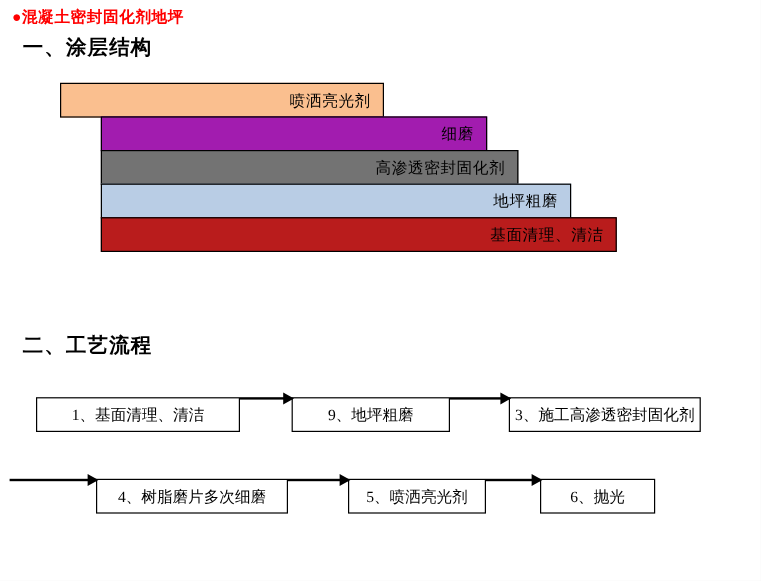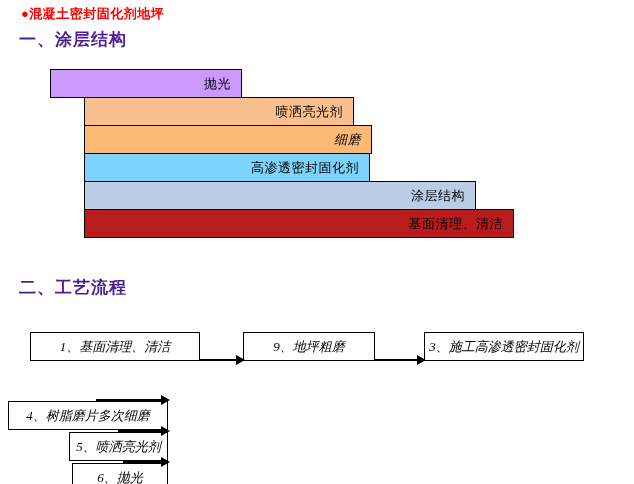--- a/index.html
+++ b/index.html
@@ -7,27 +7,27 @@
   .page{
     position:relative;
     width:634px;height:484px;
     background:#ffffff;
     font-family:"Liberation Serif","DejaVu Serif",serif;
     color:#000;
     overflow:hidden;
     margin:0 auto;
   }
   .doc-title{
-    position:absolute;left:21px;top:5px;
+    position:absolute;left:10px;top:5px;
     font-size:13px;font-weight:bold;color:#ff0000;
     letter-spacing:0.5px;
   }
   .section-heading{
     position:absolute;left:19px;
-    font-size:17px;font-weight:bold;color:#4c1d95;
+    font-size:17px;font-weight:bold;color:#000000;
     letter-spacing:1px;
   }
   .heading-1{top:28px;}
   .heading-2{top:276px;font-family:Liberation Serif, serif;}
   .layers{
     position:absolute;left:50px;top:69px;
   }
   .layer-bar{
     box-sizing:border-box;
     height:29px;
@@ -35,26 +35,25 @@
     text-align:right;
     padding-right:10px;
     line-height:27px;
     font-size:13px;
   }
   .layer-bar + .layer-bar{margin-top:-1px;margin-left:34px;}
   .layer-label{letter-spacing:0.5px;}
   .flow-row{
     position:absolute;
     display:flex;
-    align-items:flex-end;
+    align-items:flex-start;
     height:30px;
-    font-style:italic;
   }
   .flow-row-1{left:30px;top:331px;}
-  .flow-row-2{left:8px;top:399px;flex-direction:column;}
+  .flow-row-2{left:8px;top:399px;}
   .flow-box{
     box-sizing:border-box;
     flex:0 0 auto;
     border:1px solid #000;
     background:#fff;
     height:29px;
     line-height:27px;
     text-align:center;
     font-size:13px;
     white-space:nowrap;
@@ -78,40 +77,39 @@
 </head>
 <body>
 
 <div class="page">
 
   <div class="doc-title">●混凝土密封固化剂地坪</div>
 
   <div class="section-heading heading-1">一、涂层结构</div>
 
   <div class="layers">
-      <div class="layer-bar" style="width: 192px; background: rgb(204, 153, 255);"><span class="layer-label">抛光</span></div>
       <div class="layer-bar" style="width: 270px; background: rgb(250, 191, 143);"><span class="layer-label">喷洒亮光剂</span></div>
-      <div class="layer-bar" style="width: 288px; background: #fdba74; font-style: italic;"><span class="layer-label">细磨</span></div>
-      <div class="layer-bar" style="width: 286px; background: #7dd3fc;"><span class="layer-label">高渗透密封固化剂</span></div>
-      <div class="layer-bar" style="width: 392px; background: rgb(185, 205, 229);"><span class="layer-label">涂层结构</span></div>
+      <div class="layer-bar" style="width: 322px; background: #a21caf;"><span class="layer-label">细磨</span></div>
+      <div class="layer-bar" style="width: 348px; background: #737373;"><span class="layer-label">高渗透密封固化剂</span></div>
+      <div class="layer-bar" style="width: 392px; background: rgb(185, 205, 229);"><span class="layer-label">地坪粗磨</span></div>
       <div class="layer-bar" style="width: 430px; background: #b91c1c;"><span class="layer-label">基面清理、清洁</span></div>
     </div>
 
   <div class="section-heading heading-2">二、工艺流程</div>
 
   <div class="flow-row flow-row-1">
       <div class="flow-box" style="width: 170px;">1、基面清理、清洁</div>
       <div class="flow-arrow" style="width: 43px;"></div>
       <div class="flow-box" style="width: 132px;">9、地坪粗磨</div>
       <div class="flow-arrow" style="width: 49px;"></div>
       <div class="flow-box" style="width: 160px;">3、施工高渗透密封固化剂</div>
     </div>
 
   <div class="flow-row flow-row-2">
     <div class="flow-arrow" style="width: 72px;"></div>
   <div class="flow-box" style="width: 160px;">4、树脂磨片多次细磨</div>
       <div class="flow-arrow" style="width: 50px;"></div>
-      <div class="flow-box" style="width: 99px;">5、喷洒亮光剂</div>
+      <div class="flow-box" style="width: 115px;">5、喷洒亮光剂</div>
       <div class="flow-arrow" style="width: 45px;"></div>
       <div class="flow-box" style="width: 96px;">6、抛光</div>
     </div>
 
 </div>
 
 </body></html>

